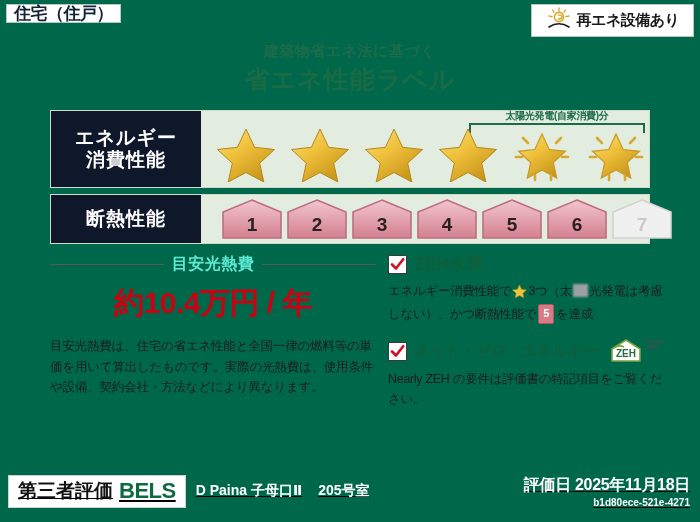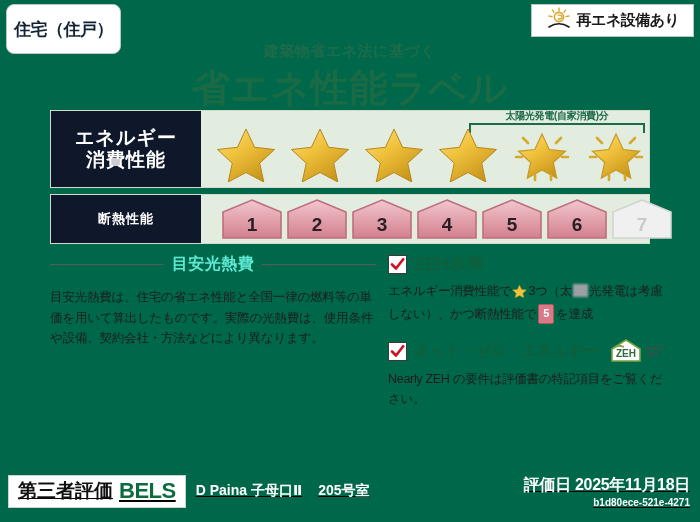--- a/index.html
+++ b/index.html
@@ -15,22 +15,22 @@
   }
 
   
   .tag{
     position:absolute;background:#ffffff;
     border:1px solid #b9c7c1;
     display:flex;align-items:center;justify-content:center;
     box-sizing:border-box;z-index:6;
   }
   #tag-house{
-    left:6px;top:4px;width:115px;height:50px;
-    font-size:17px;font-weight:bold;color:#123;letter-spacing:-0.5px;border-radius:8px;
+    left:6px;top:4px;width:115px;height:19px;
+    font-size:17px;font-weight:bold;color:#123;letter-spacing:-0.5px;
   }
   #tag-renew{
     right:6px;top:4px;width:163px;height:33px;
     gap:5px;padding:0 7px;
   }
   #tag-renew .rn-text{
     font-size:15px;font-weight:bold;color:#1a1a1a;letter-spacing:-0.5px;white-space:nowrap;
   }
 
   
@@ -54,21 +54,21 @@
   }
 
   
   #title-block{
     position:absolute;left:0;top:42px;width:700px;text-align:center;z-index:5;
   }
   #title-sub{
     font-size:15px;font-weight:bold;color:#1d6b4a;letter-spacing:0.5px;
   }
   #title-main{
-    font-size:38px;font-weight:bold;color:#1a6b45;letter-spacing:1px;margin-top:2px;
+    font-size:25px;font-weight:bold;color:#1a6b45;letter-spacing:1px;margin-top:2px;
   }
 
   
   #content{
     position:absolute;left:40px;top:100px;width:620px;height:355px;z-index:5;
     box-sizing:border-box;padding:8px 10px 0 10px;
   }
 
   .perf-row{
     display:flex;align-items:stretch;
@@ -77,21 +77,21 @@
   }
   #row-energy{height:78px;margin-top:2px;}
   #row-insul{height:50px;margin-top:6px;}
 
   .perf-label{
     background:#0f172a;color:#fff;flex:0 0 150px;
     display:flex;flex-direction:column;align-items:center;justify-content:center;
     font-weight:bold;letter-spacing:1px;line-height:1.15;
   }
   #row-energy .perf-label{font-size:19px;}
-  #row-insul .perf-label{font-size:13px;}
+  #row-insul .perf-label{font-size:19px;}
 
   .perf-body{flex:1;position:relative;display:flex;align-items:center;}
 
   
   #stars-wrap{
     display:flex;align-items:center;justify-content:flex-start;
     gap:2px;padding-left:10px;padding-top:6px;
   }
   .star-cell{position:relative;width:72px;height:64px;}
   .star-svg{position:absolute;left:4px;top:6px;}
@@ -153,21 +153,21 @@
   .inline-star{vertical-align:-3px;margin:0 1px;}
   .inline-badge{
     display:inline-block;background:#d97b86;color:#fff;font-weight:bold;
     font-size:11px;border:1px solid #b05663;border-radius:2px;
     padding:0 4px;margin:0 2px;vertical-align:1px;
   }
   .inline-blur{
     display:inline-block;width:15px;height:13px;background:#9aa0a6;
     vertical-align:-2px;margin:0 1px;filter:blur(1px);
   }
-  #zeh-logo{display:inline-flex;align-items:center;gap:2px;vertical-align:-5px;margin-left:4px;}
+  #zeh-logo{display:inline-flex;align-items:flex-start;gap:2px;vertical-align:-5px;margin-left:4px;}
   #zeh-logo .zl-sub{font-size:5.5px;color:#4a4a4a;line-height:1.1;font-weight:bold;}
 
   
   #footer{
     position:absolute;left:0;bottom:0;width:700px;height:62px;z-index:7;
     display:flex;align-items:center;text-decoration:underline;
   }
   #bels-badge{
     margin-left:8px;background:#ffffff;border:1px solid #c9d4cf;
     height:33px;display:flex;align-items:center;padding:0 9px;box-sizing:border-box;
@@ -345,20 +345,21 @@
     </div>
 
     <div id="lower">
 
       <div id="col-left">
         <div id="cost-head">
           <span class="rule"></span>
           <span class="ch-text">目安光熱費</span>
           <span class="rule"></span>
         </div>
+        <div id="cost-value">約10.4万円 / 年</div>
         <div id="cost-note">目安光熱費は、住宅の省エネ性能と全国一律の燃料等の単価を用いて算出したものです。実際の光熱費は、使用条件や設備、契約会社・方法などにより異なります。</div>
       </div>
 
       <div id="col-right">
 
         <div class="chk-row" id="chk1-row">
           <span class="chk-box">
             <svg width="15" height="15" viewBox="0 0 15 15">
               <path d="M2 7.5 L6 11.5 L13.2 2.2" fill="none" stroke="#cc1122" stroke-width="2.6" stroke-linecap="round" stroke-linejoin="round"></path>
             </svg>

